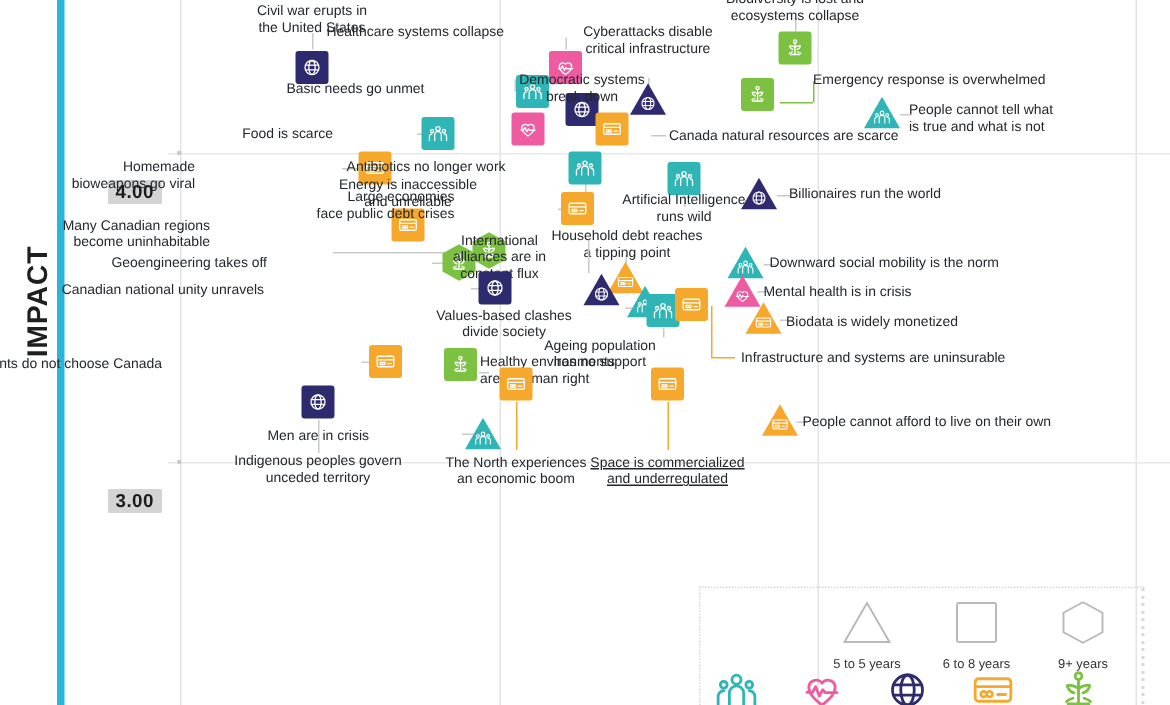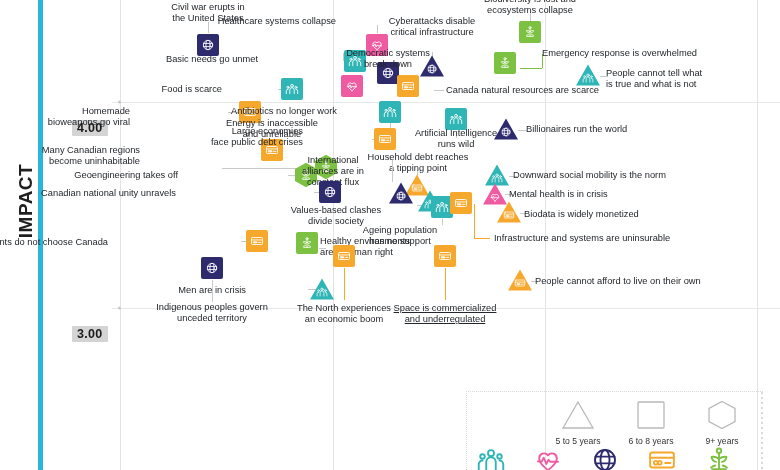--- a/index.html
+++ b/index.html
@@ -168,21 +168,21 @@
               <circle cx="12" cy="6.5" r="2.4"></circle>
               <path d="M8.2 20v-6.4a3.8 3.8 0 0 1 7.6 0V20"></path>
               <circle cx="5.2" cy="9.2" r="1.8"></circle>
               <path d="M2.2 20v-4.6a3 3 0 0 1 3-3"></path>
               <circle cx="18.8" cy="9.2" r="1.8"></circle>
               <path d="M21.8 20v-4.6a3 3 0 0 0-3-3"></path>
             </svg>
           </span>
         </span>
           </div>
-      <div class="label l" style="top:54px;left:98px;width:160px;">Basic needs go unmet</div>
+      <div class="label l" style="top:54px;left:123px;width:160px;">Basic needs go unmet</div>
       <div class="lead v" style="left:388px;top:64px;height:0px;background:#c9c9c9"></div>
       <div class="pt" style="left:388px;top:73px">
             <span class="marker">
       <span style="width:22px;height:22px;background:#2e2a6e;border-radius:2px;display:flex;align-items:center;justify-content:center;">
             <svg width="14" height="14" viewBox="0 0 24 24" fill="none" stroke="#ffffff" stroke-width="1.5" stroke-linecap="round" stroke-linejoin="round">
               <circle cx="12" cy="12" r="8"></circle>
               <ellipse cx="12" cy="12" rx="3.6" ry="8"></ellipse>
               <path d="M4.4 9.3h15.2M4.4 14.7h15.2"></path>
             </svg>
           </span>

